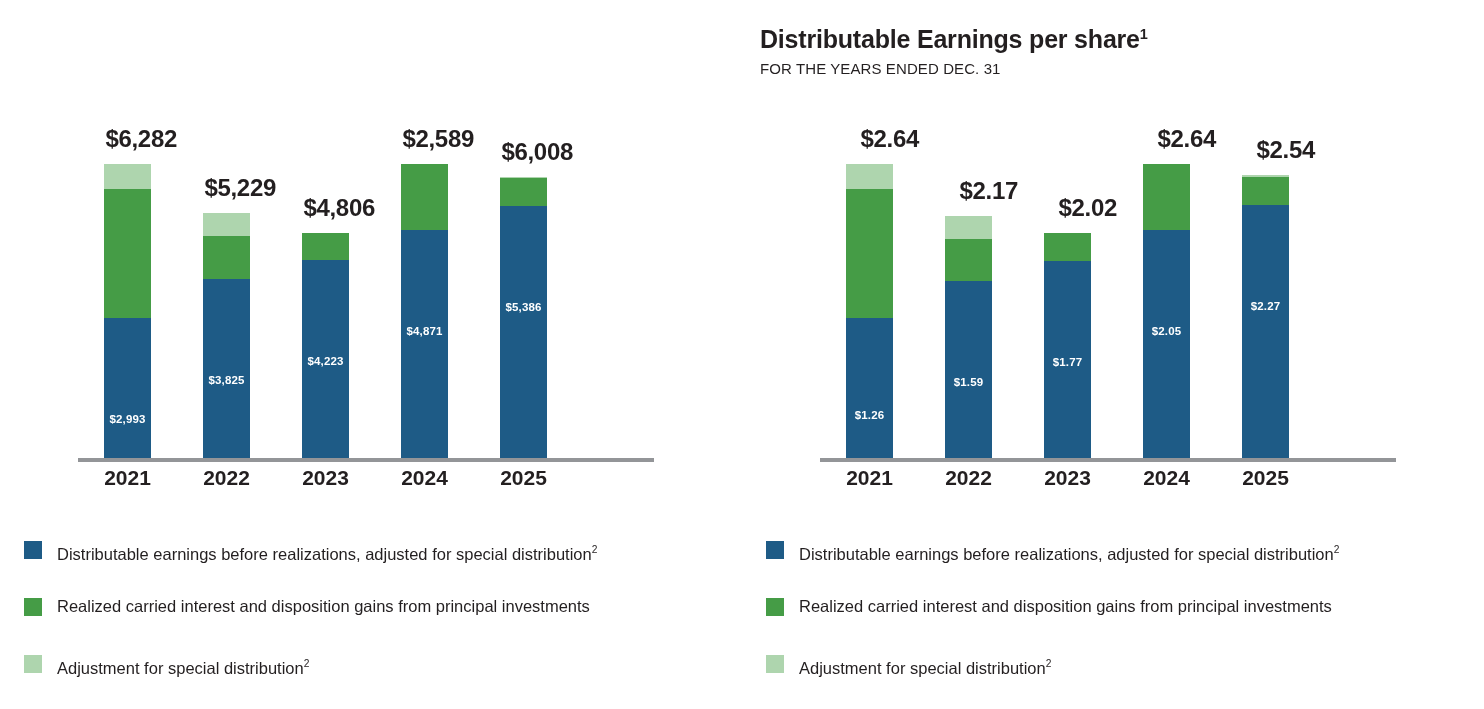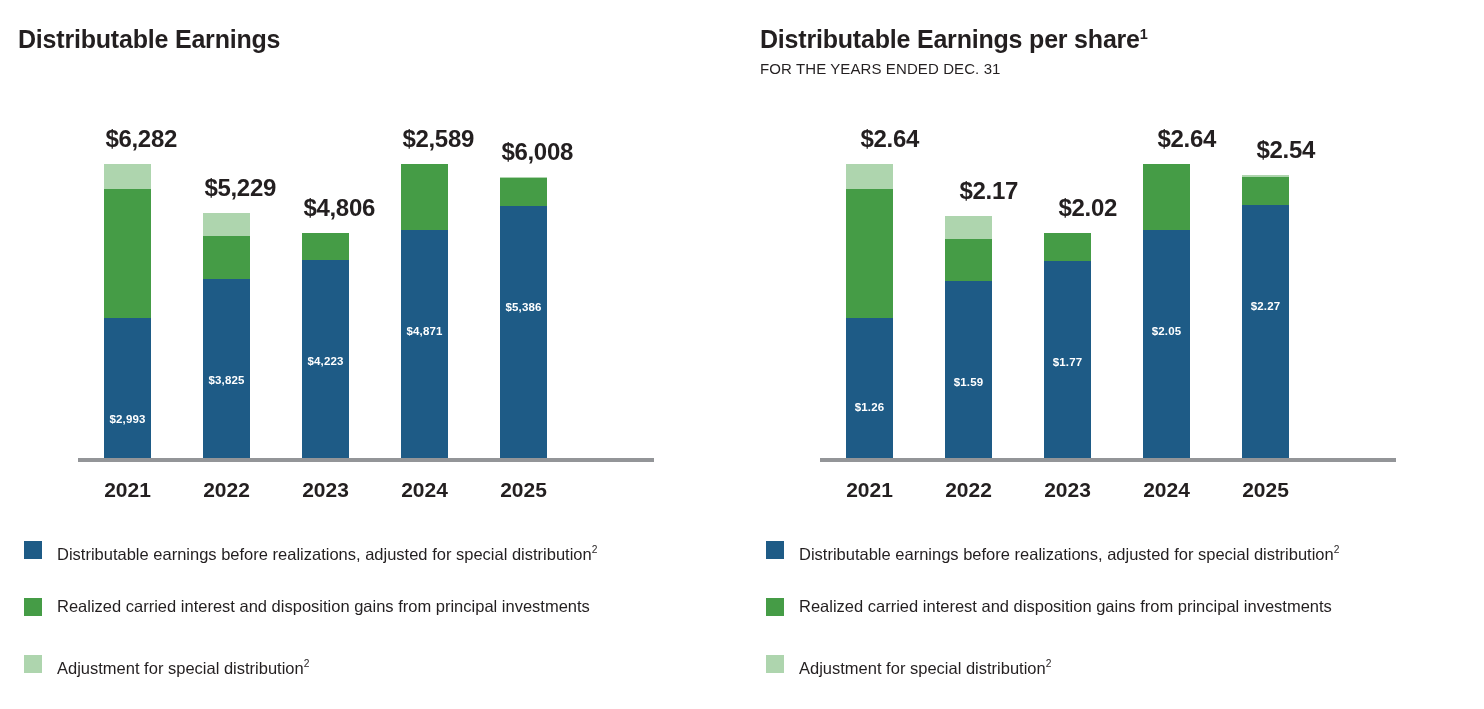--- a/index.html
+++ b/index.html
@@ -108,21 +108,20 @@
     width: 706px;
     height: 34px;
   }
   .xlabel {
     position: absolute;
     width: 99px;
     text-align: center;
     font-size: 21px;
     font-weight: bold;
     color: #231f20;
-    margin-top: 12px;
   }
 
   
   .legend {
     position: absolute;
     left: 24px;
     top: 540px;
     width: 710px;
   }
   .legend-row {
@@ -148,21 +147,20 @@
   }
   .legend-text sup {
     font-size: 0.62em;
     vertical-align: super;
   }
 </style>
 </head>
 <body>
 
 <section class="panel" id="panel-left">
-  <h1 class="chart-title"><span>Distributable Earnings</span></h1>
 
   <div class="plot" id="plot-left">
     <div class="axis-line"></div>
   <div class="bar-group" style="left: 86px;">
         <div class="seg seg-base" style="height: 140.074px; bottom: 0px;"></div>
         <div class="seg-label" style="bottom: 33.0735px;">$2,993</div>
         <div class="seg seg-mid" style="height: 128.795px; bottom: 140.074px;"></div>
         <div class="seg seg-top" style="height: 25.1318px; bottom: 268.868px;"></div>
         <div class="total-label" style="bottom: 305px;">$6,282</div>
       </div>
@@ -219,21 +217,21 @@
 </section>
 
 <section class="panel" id="panel-right">
   <h1 class="chart-title"><span>Distributable Earnings per share</span><sup>1</sup></h1>
   <div class="chart-subtitle">FOR THE YEARS ENDED DEC. 31</div>
 
   <div class="plot" id="plot-right">
     <div class="axis-line"></div>
   <div class="bar-group" style="left: 86px;">
         <div class="seg seg-base" style="height: 140.318px; bottom: 0px;"></div>
-        <div class="seg-label" style="bottom: 45px;">$1.26</div>
+        <div class="seg-label" style="bottom: 37px;">$1.26</div>
         <div class="seg seg-mid" style="height: 129.182px; bottom: 140.318px;"></div>
         <div class="seg seg-top" style="height: 24.5px; bottom: 269.5px;"></div>
         <div class="total-label" style="bottom: 305px;">$2.64</div>
       </div>
       <div class="bar-group" style="left: 185px;">
         <div class="seg seg-base" style="height: 177.068px; bottom: 0px;"></div>
         <div class="seg-label" style="bottom: 70.0682px;">$1.59</div>
         <div class="seg seg-mid" style="height: 42.3182px; bottom: 177.068px;"></div>
         <div class="seg seg-top" style="height: 22.2727px; bottom: 219.386px;"></div>
         <div class="total-label" style="bottom: 252.659px;">$2.17</div>

